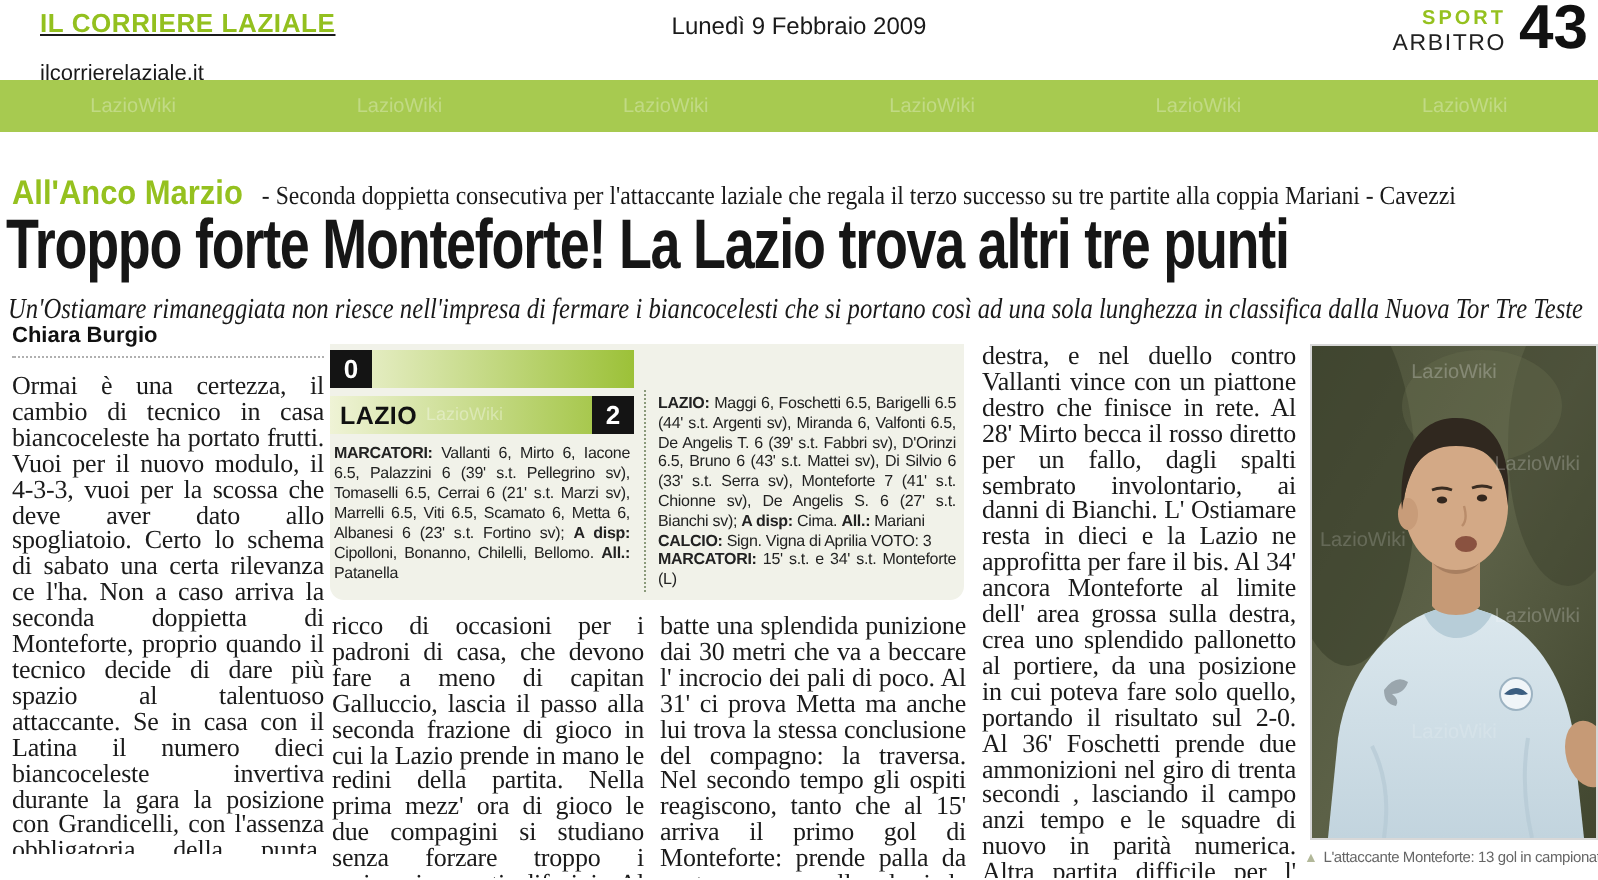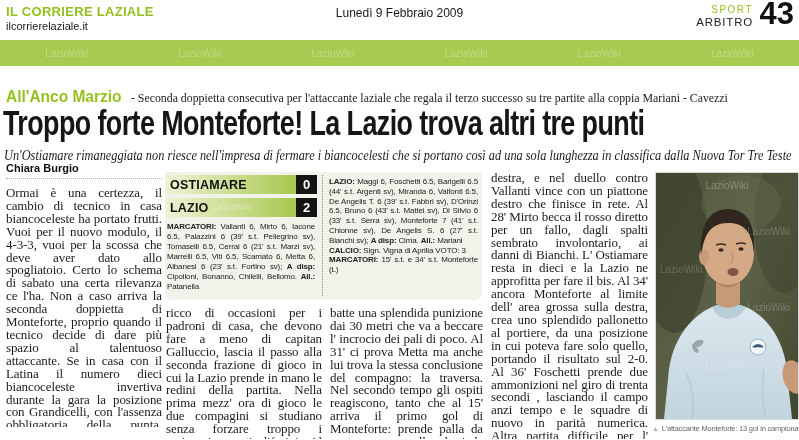--- a/index.html
+++ b/index.html
@@ -1,25 +1,25 @@
 <!DOCTYPE html>
 <html><head>
 <meta charset="utf-8">
 <style>
   html,body{margin:0;padding:0;background:#fff;}
   .page{position:relative;width:799px;height:440px;background:#fff;overflow:hidden;
         font-family:"Liberation Sans", sans-serif;color:#1a1a1a;}
 
   
-  .mh-left{position:absolute;left:6px;top:4px;}
+  .mh-left{position:absolute;left:20px;top:4px;text-decoration:underline;}
   .paper-name{font-size:13px;font-weight:bold;color:#93c01f;letter-spacing:.3px;}
-  .website{font-size:11px;color:#1a1a1a;margin-top:1px;}
+  .website{font-size:11px;color:#1a1a1a;margin-top:12px;}
   .date{position:absolute;left:0;top:6px;width:100%;text-align:center;font-size:12px;color:#1a1a1a;}
   .section-block{position:absolute;right:46px;top:4px;text-align:right;line-height:1.15;}
-  .sport{font-size:10px;font-weight:normal;color:#95c11f;letter-spacing:1.5px;}
+  .sport{font-size:10px;font-weight:bold;color:#95c11f;letter-spacing:1.5px;}
   .calcio{font-size:11.5px;color:#222;letter-spacing:.8px;}
   .pagenum{position:absolute;right:5px;top:-4px;font-size:31px;font-weight:bold;color:#111;}
 
   
   .green-bar{position:absolute;left:0;top:40px;width:799px;height:26px;background:#a7ca50;
              display:flex;align-items:center;justify-content:space-around;}
   .wm{color:rgba(255,255,255,.3);font-size:10px;}
 
   
   .kicker{position:absolute;left:6px;top:87px;white-space:nowrap;}
@@ -43,21 +43,21 @@
   .col4{left:491px;top:172px;width:157px;height:267px;}
   .byline{font-weight:bold;font-size:11px;color:#111;padding-bottom:4px;
           border-bottom:1px dotted #b0b0b0;margin-bottom:8px;}
   .body{font-family:"Liberation Serif", serif;font-size:13px;line-height:12.9px;
         letter-spacing:-.1px;text-align:justify;color:#1b1b1b;margin:0;}
 
   
   .matchbox{position:absolute;left:165px;top:172px;width:317px;height:128px;background:#f1f2e9;
             border-radius:0 0 7px 7px;display:flex;box-sizing:border-box;padding:3px 4px 4px 0;}
   .mb-left{width:152px;}
-  .mb-right{flex:1;border-left:1px dotted #8a9a7a;margin-left:5px;padding:2px 0 0 6px;}
+  .mb-right{flex:1;border-left:1px dotted #8a9a7a;margin-left:5px;padding:2px 0 0 6px;margin-top:20px;}
   .score-row{height:19px;margin-bottom:4px;background:linear-gradient(90deg,#eff3d6,#9cc138);
              display:flex;align-items:center;position:relative;}
   .team{flex:1;padding-left:5px;font-weight:bold;font-size:12.5px;letter-spacing:.2px;color:#111;}
   .score{width:21px;height:19px;background:#141414;color:#fff;font-weight:bold;font-size:13px;
          display:flex;align-items:center;justify-content:center;}
   .row-wm{position:absolute;left:48px;top:4px;font-size:9px;color:rgba(255,255,255,.35);}
   .lineup{font-size:8px;line-height:10px;letter-spacing:-.15px;color:#222;
           text-align:justify;margin:5px 2px 0 2px;}
   .mb-right .lineup{margin:0;line-height:9.8px;}
 
@@ -107,21 +107,20 @@
   </div>
 
   <div class="col col1">
     <div class="byline">Chiara Burgio</div>
     <p class="body">Ormai è una certezza, il cambio di tecnico in casa biancoceleste ha portato frutti. Vuoi per il nuovo modulo, il 4-3-3, vuoi per la scossa che deve aver dato allo spogliatoio. Certo lo schema di sabato una certa rilevanza ce l'ha. Non a caso arriva la seconda doppietta di Monteforte, proprio quando il tecnico decide di dare più spazio al talentuoso attaccante. Se in casa con il Latina il numero dieci biancoceleste invertiva durante la gara la posizione con Grandicelli, con l'assenza obbligatoria della punta, l'attacco è tutto suo, e lui ripaga alla grande. All' "Anco Marzio" di Ostia quindi, la Lazio porta a casa i tre punti contro l' Ostiamare, in una gara che stenta a decollare. Un primo tempo</p>
   </div>
 
   <div class="matchbox">
     <div class="mb-left">
       <div class="score-row">
-        <span class="team">OSTIAMARE</span>
         <span class="score">0</span>
       </div>
       <div class="score-row">
         <span class="row-wm">LazioWiki</span>
         <span class="team">LAZIO</span>
         <span class="score">2</span>
       </div>
       <p class="lineup"><b>MARCATORI:</b> <span>Vallanti 6, Mirto 6, Iacone 6.5, Palazzini 6 (39' s.t. Pellegrino sv), Tomaselli 6.5, Cerrai 6 (21' s.t. Marzi sv), Marrelli 6.5, Viti 6.5, Scamato 6, Metta 6, Albanesi 6 (23' s.t. Fortino sv);</span> <b>A disp:</b> <span>Cipolloni, Bonanno, Chilelli, Bellomo.</span> <b>All.:</b> <span>Patanella</span></p>
     </div>
     <div class="mb-right">

